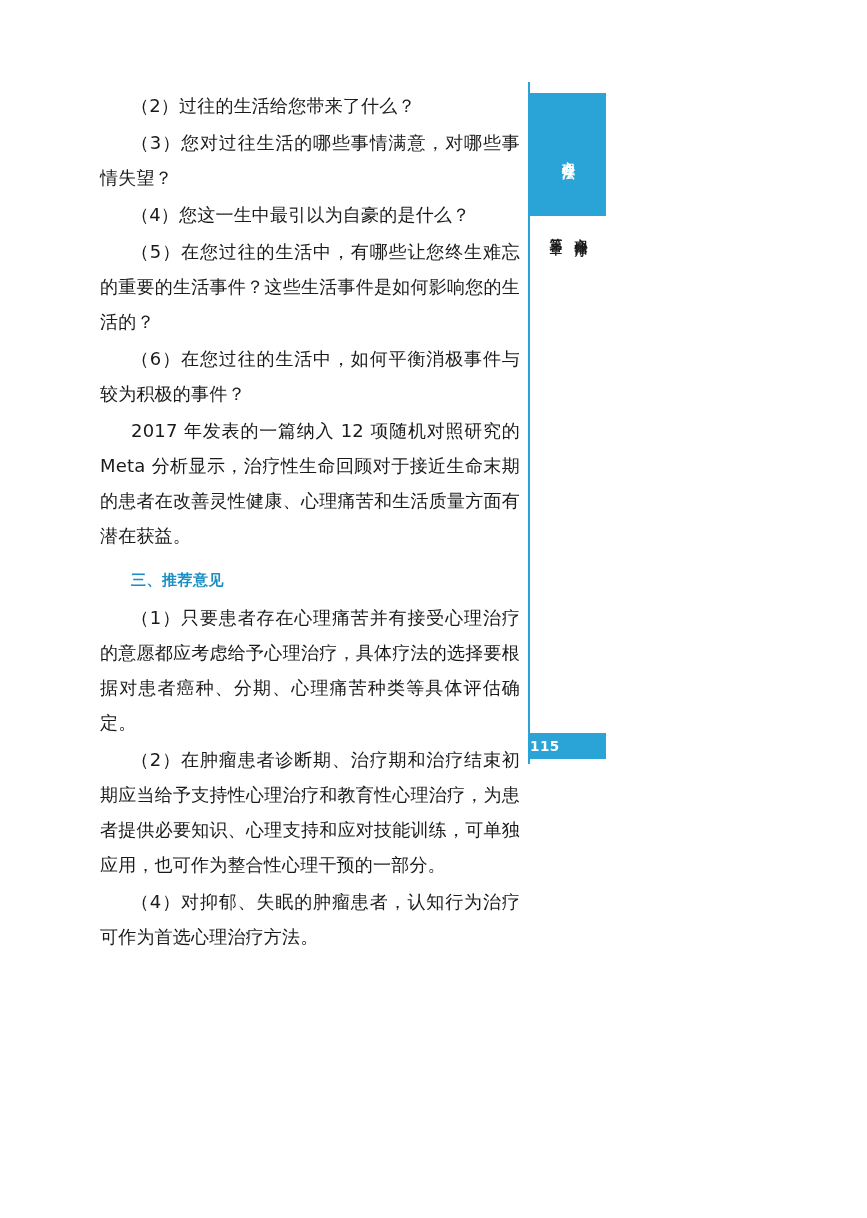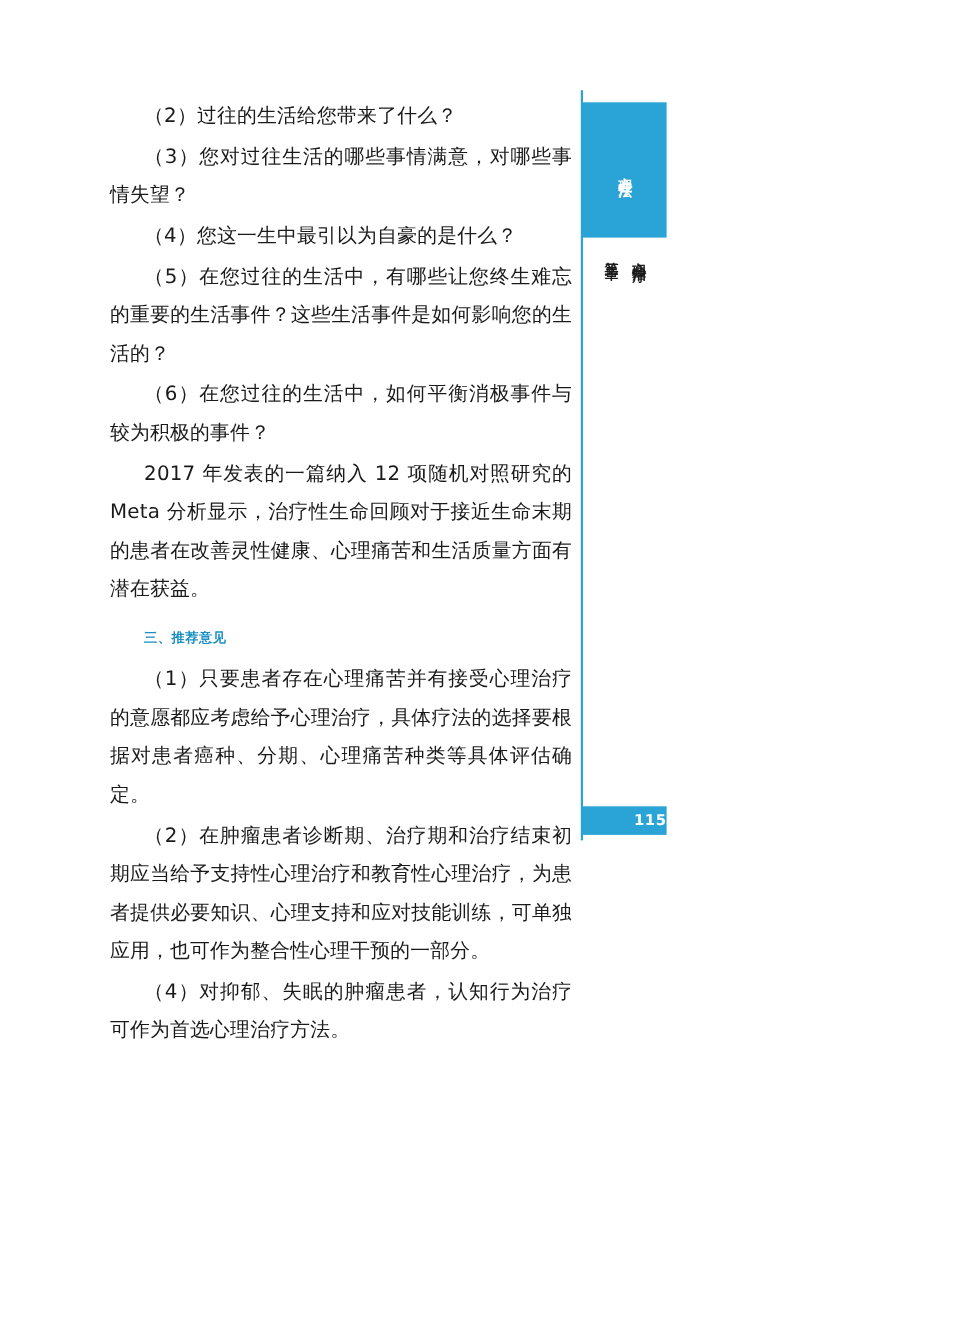--- a/index.html
+++ b/index.html
@@ -52,21 +52,21 @@
     letter-spacing: 0.2px;
   }
   p.indent {
     text-indent: 31px;
   }
 
   h3.section-title {
     margin: 10px 0 2px 0;
     text-indent: 31px;
     font-family: "DejaVu Sans", sans-serif;
-    font-size: 12px;
+    font-size: 15px;
     line-height: 35px;
     font-weight: bold;
     color: #1b8fc4;
     letter-spacing: 0.5px;
   }
 
   
   .side-tab {
     position: absolute;
     left: 530px;
@@ -117,21 +117,21 @@
   .page-number {
     position: absolute;
     left: 530px;
     top: 733px;
     width: 76px;
     height: 26px;
     background: #2aa3d6;
     color: #ffffff;
     display: flex;
     align-items: center;
-    justify-content: flex-end;
+    justify-content: flex-start;
     font-family: "DejaVu Sans", sans-serif;
     font-size: 13.5px;
     font-weight: bold;
     letter-spacing: 0.5px;
   }
 </style>
 </head>
 <body>
 
 <div class="page">

